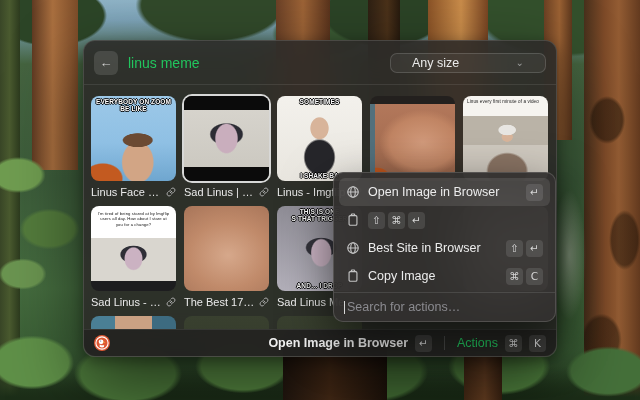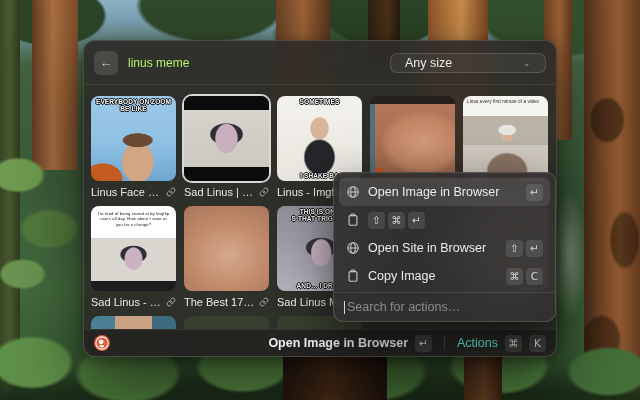--- a/index.html
+++ b/index.html
@@ -57,24 +57,24 @@
   .window { position:absolute; left:83px; top:40px; width:474px; height:317px;
     border-radius:12px; background:rgba(43,41,40,.88);
     backdrop-filter:blur(22px) saturate(115%); -webkit-backdrop-filter:blur(22px) saturate(115%);
     border:1px solid rgba(255,255,255,.13);
     box-shadow:0 30px 70px rgba(0,0,0,.55), 0 4px 14px rgba(0,0,0,.35); }
   .header { height:44px; display:flex; align-items:center; gap:10px; padding:0 10px;
     border-bottom:1px solid rgba(255,255,255,.09); }
   .back-btn { width:24px; height:24px; border-radius:6px; background:rgba(255,255,255,.12);
     display:flex; align-items:center; justify-content:center; color:#d4d4d4; font-size:13px; flex-shrink:0;
     border:none; cursor:default; }
-  .query { flex:1; font-size:12px; color:#bef264; white-space:nowrap; }
+  .query { flex:1; font-size:14px; color:#22c55e; white-space:nowrap; }
   .dropdown { width:156px; height:20px; border-radius:7px; border:1px solid rgba(255,255,255,.15);
     background:rgba(255,255,255,.05); display:flex; align-items:center; justify-content:space-between;
-    padding:0 14px; font-size:12.5px; color:#eaeaea; flex-shrink:0; }
+    padding:0 21px; font-size:12.5px; color:#eaeaea; flex-shrink:0; }
   .chev { color:#9a9a9a; font-size:10px; }
 
   
   .grid { position:absolute; top:45px; left:0; right:0; bottom:27px; overflow:hidden;
     padding:10px 7px 0; display:grid; grid-template-columns:repeat(5,85px); gap:6px 8px; align-content:start; }
   .cell { width:85px; }
   .thumb { position:relative; width:85px; height:85px; border-radius:8px; overflow:hidden; }
   .cell.selected .thumb { box-shadow:0 0 0 2px rgba(235,235,235,.9); }
   .cap { height:16px; margin-top:3px; display:flex; align-items:center; justify-content:space-between; }
   .cap-text { font-size:11px; color:#ebebeb; white-space:nowrap; overflow:hidden; text-overflow:ellipsis; }
@@ -131,21 +131,21 @@
     border-top:1px solid rgba(255,255,255,.09); background:rgba(30,29,29,.6);
     border-radius:0 0 12px 12px; display:flex; align-items:center; padding:0 10px; gap:7px; }
   .duck { width:16px; height:16px; flex-shrink:0; }
   .f-label { font-size:12.5px; color:#9c9c9c; }
   .f-spacer { flex:1; }
   .f-primary { font-size:12.5px; font-weight:bold; color:#f0f0f0; }
   .kbd { min-width:17px; height:17px; padding:0 3px; border-radius:4px; background:rgba(255,255,255,.11);
     color:#d6d6d6; font-size:10.5px; display:flex; align-items:center; justify-content:center;
     font-family:"DejaVu Sans", sans-serif; }
   .v-div { width:1px; height:14px; background:rgba(255,255,255,.16); margin:0 5px; }
-  .f-actions { font-size:12.5px; color:#5eead4; }
+  .f-actions { font-size:12.5px; color:#22c55e; }
 
   
   .menu { position:absolute; left:333px; top:172px; width:223px; height:150px; z-index:10;
     border-radius:10px; background:rgba(50,47,46,.93);
     backdrop-filter:blur(28px); -webkit-backdrop-filter:blur(28px);
     border:1px solid rgba(255,255,255,.15);
     box-shadow:0 18px 50px rgba(0,0,0,.6); display:flex; flex-direction:column; overflow:hidden; }
   .menu-list { flex:1; padding:5px 5px 0; overflow:hidden; }
   .menu-item { height:28px; border-radius:6px; display:flex; align-items:center; gap:8px;
     padding:0 7px; font-size:12.5px; color:#ececec; }
@@ -345,21 +345,21 @@
     </div>
 
     <div class="menu-item">
       <span class="mi-icon">
         <svg viewBox="0 0 16 16" fill="none" stroke="currentColor" stroke-width="1.3">
             <circle cx="8" cy="8" r="6"></circle>
             <ellipse cx="8" cy="8" rx="2.6" ry="6"></ellipse>
             <path d="M2 8h12"></path>
           </svg>
       </span>
-      <span class="mi-label">Open Site in Browser</span>
+      <span class="mi-label">Best Site in Browser</span>
       <span class="badges">
         <span class="kbd">⇧</span>
         <span class="kbd">↵</span>
       </span>
     </div>
 
     <div class="menu-item">
       <span class="mi-icon">
         <svg viewBox="0 0 16 16" fill="none" stroke="currentColor" stroke-width="1.3">
             <rect x="3.5" y="3" width="9" height="11" rx="1.5"></rect>

